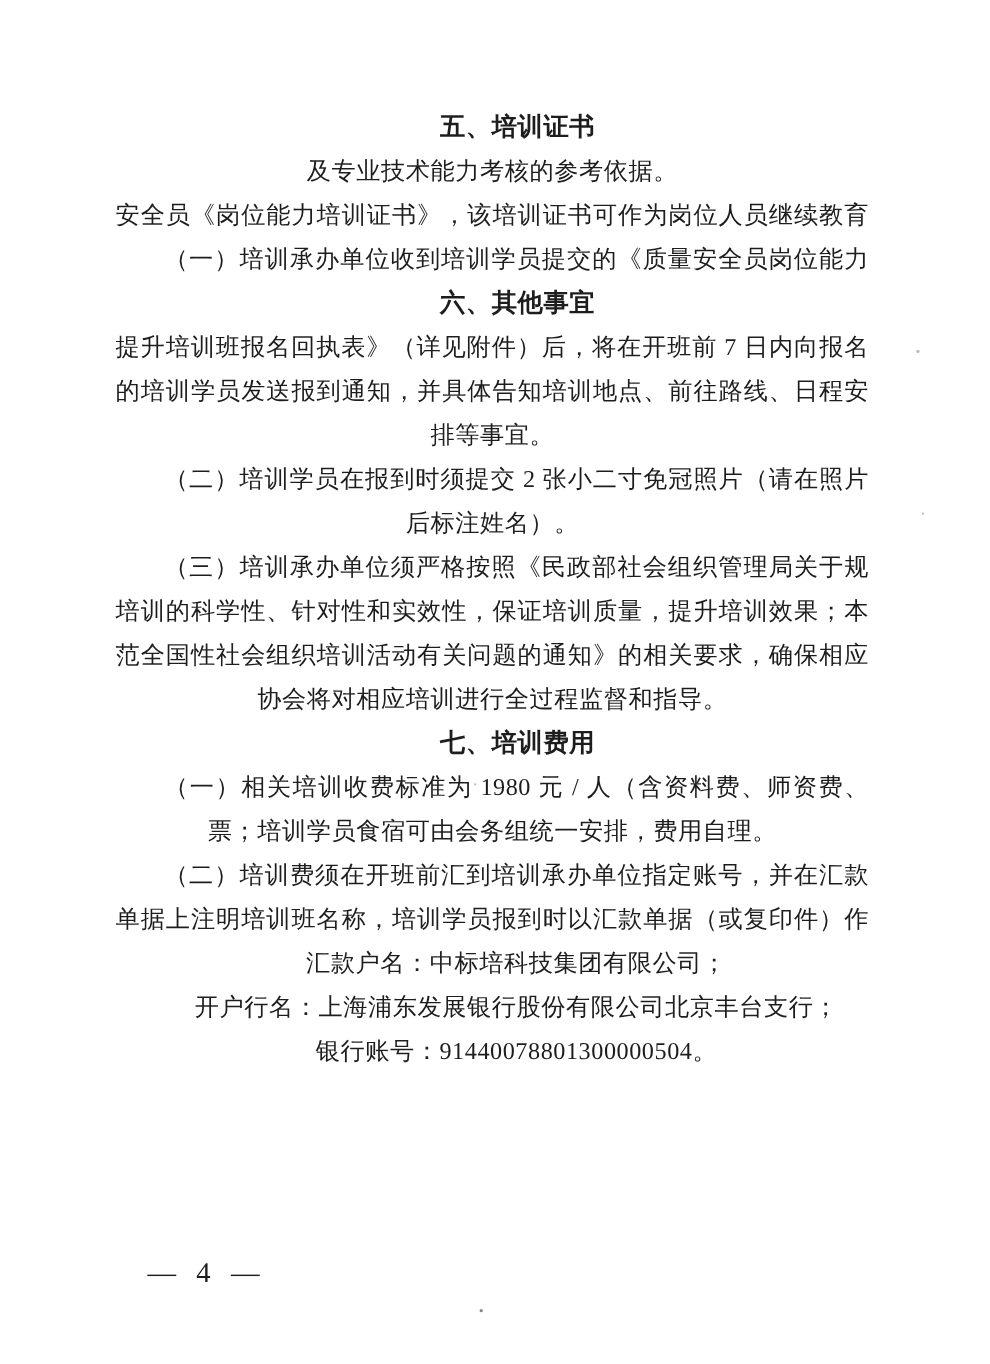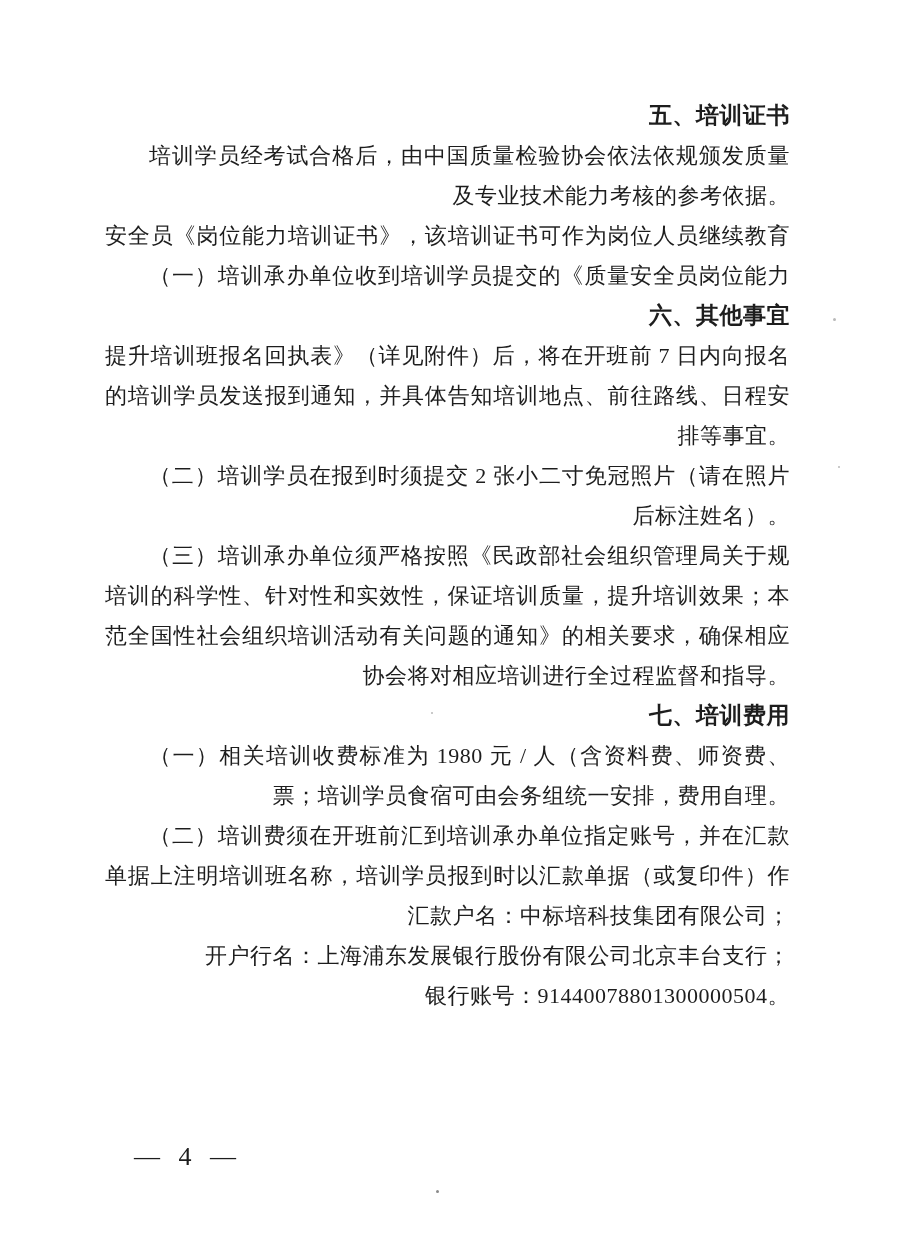--- a/index.html
+++ b/index.html
@@ -19,21 +19,21 @@
   .content {
     position: absolute;
     left: 105px;
     top: 96px;
     width: 685px;
   }
   .line {
     height: 40px;
     line-height: 40px;
     font-size: 22px;
-    text-align: right;
+    text-align: center;
     letter-spacing: 0.5px;
     color: #1d1d1d;
   }
   .line.full {
     text-align: justify;
     text-align-last: justify;
   }
   .line.ind {
     text-indent: 2em;
   }
@@ -60,21 +60,20 @@
   .speck.s2 { left: 838px; top: 466px; width: 2px; height: 2px; }
   .speck.s3 { left: 431px; top: 712px; width: 2px; height: 2px; }
   .speck.s4 { left: 436px; top: 1190px; width: 3px; height: 3px; background: #8a8a8a; }
 </style>
 </head>
 <body>
 
 <div class="page">
   <div class="content">
     <div class="line h ind">五、培训证书</div>
-    <div class="line ind full">培训学员经考试合格后，由中国质量检验协会依法依规颁发质量</div>
     <div class="line">及专业技术能力考核的参考依据。</div>
     <div class="line full">安全员《岗位能力培训证书》，该培训证书可作为岗位人员继续教育</div>
     <div class="line ind full">（一）培训承办单位收到培训学员提交的《质量安全员岗位能力</div>
     <div class="line h ind">六、其他事宜</div>
     <div class="line full">提升培训班报名回执表》（详见附件）后，将在开班前 7 日内向报名</div>
     <div class="line full">的培训学员发送报到通知，并具体告知培训地点、前往路线、日程安</div>
     <div class="line">排等事宜。</div>
     <div class="line ind full">（二）培训学员在报到时须提交 2 张小二寸免冠照片（请在照片</div>
     <div class="line">后标注姓名）。</div>
     <div class="line ind full">（三）培训承办单位须严格按照《民政部社会组织管理局关于规</div>

